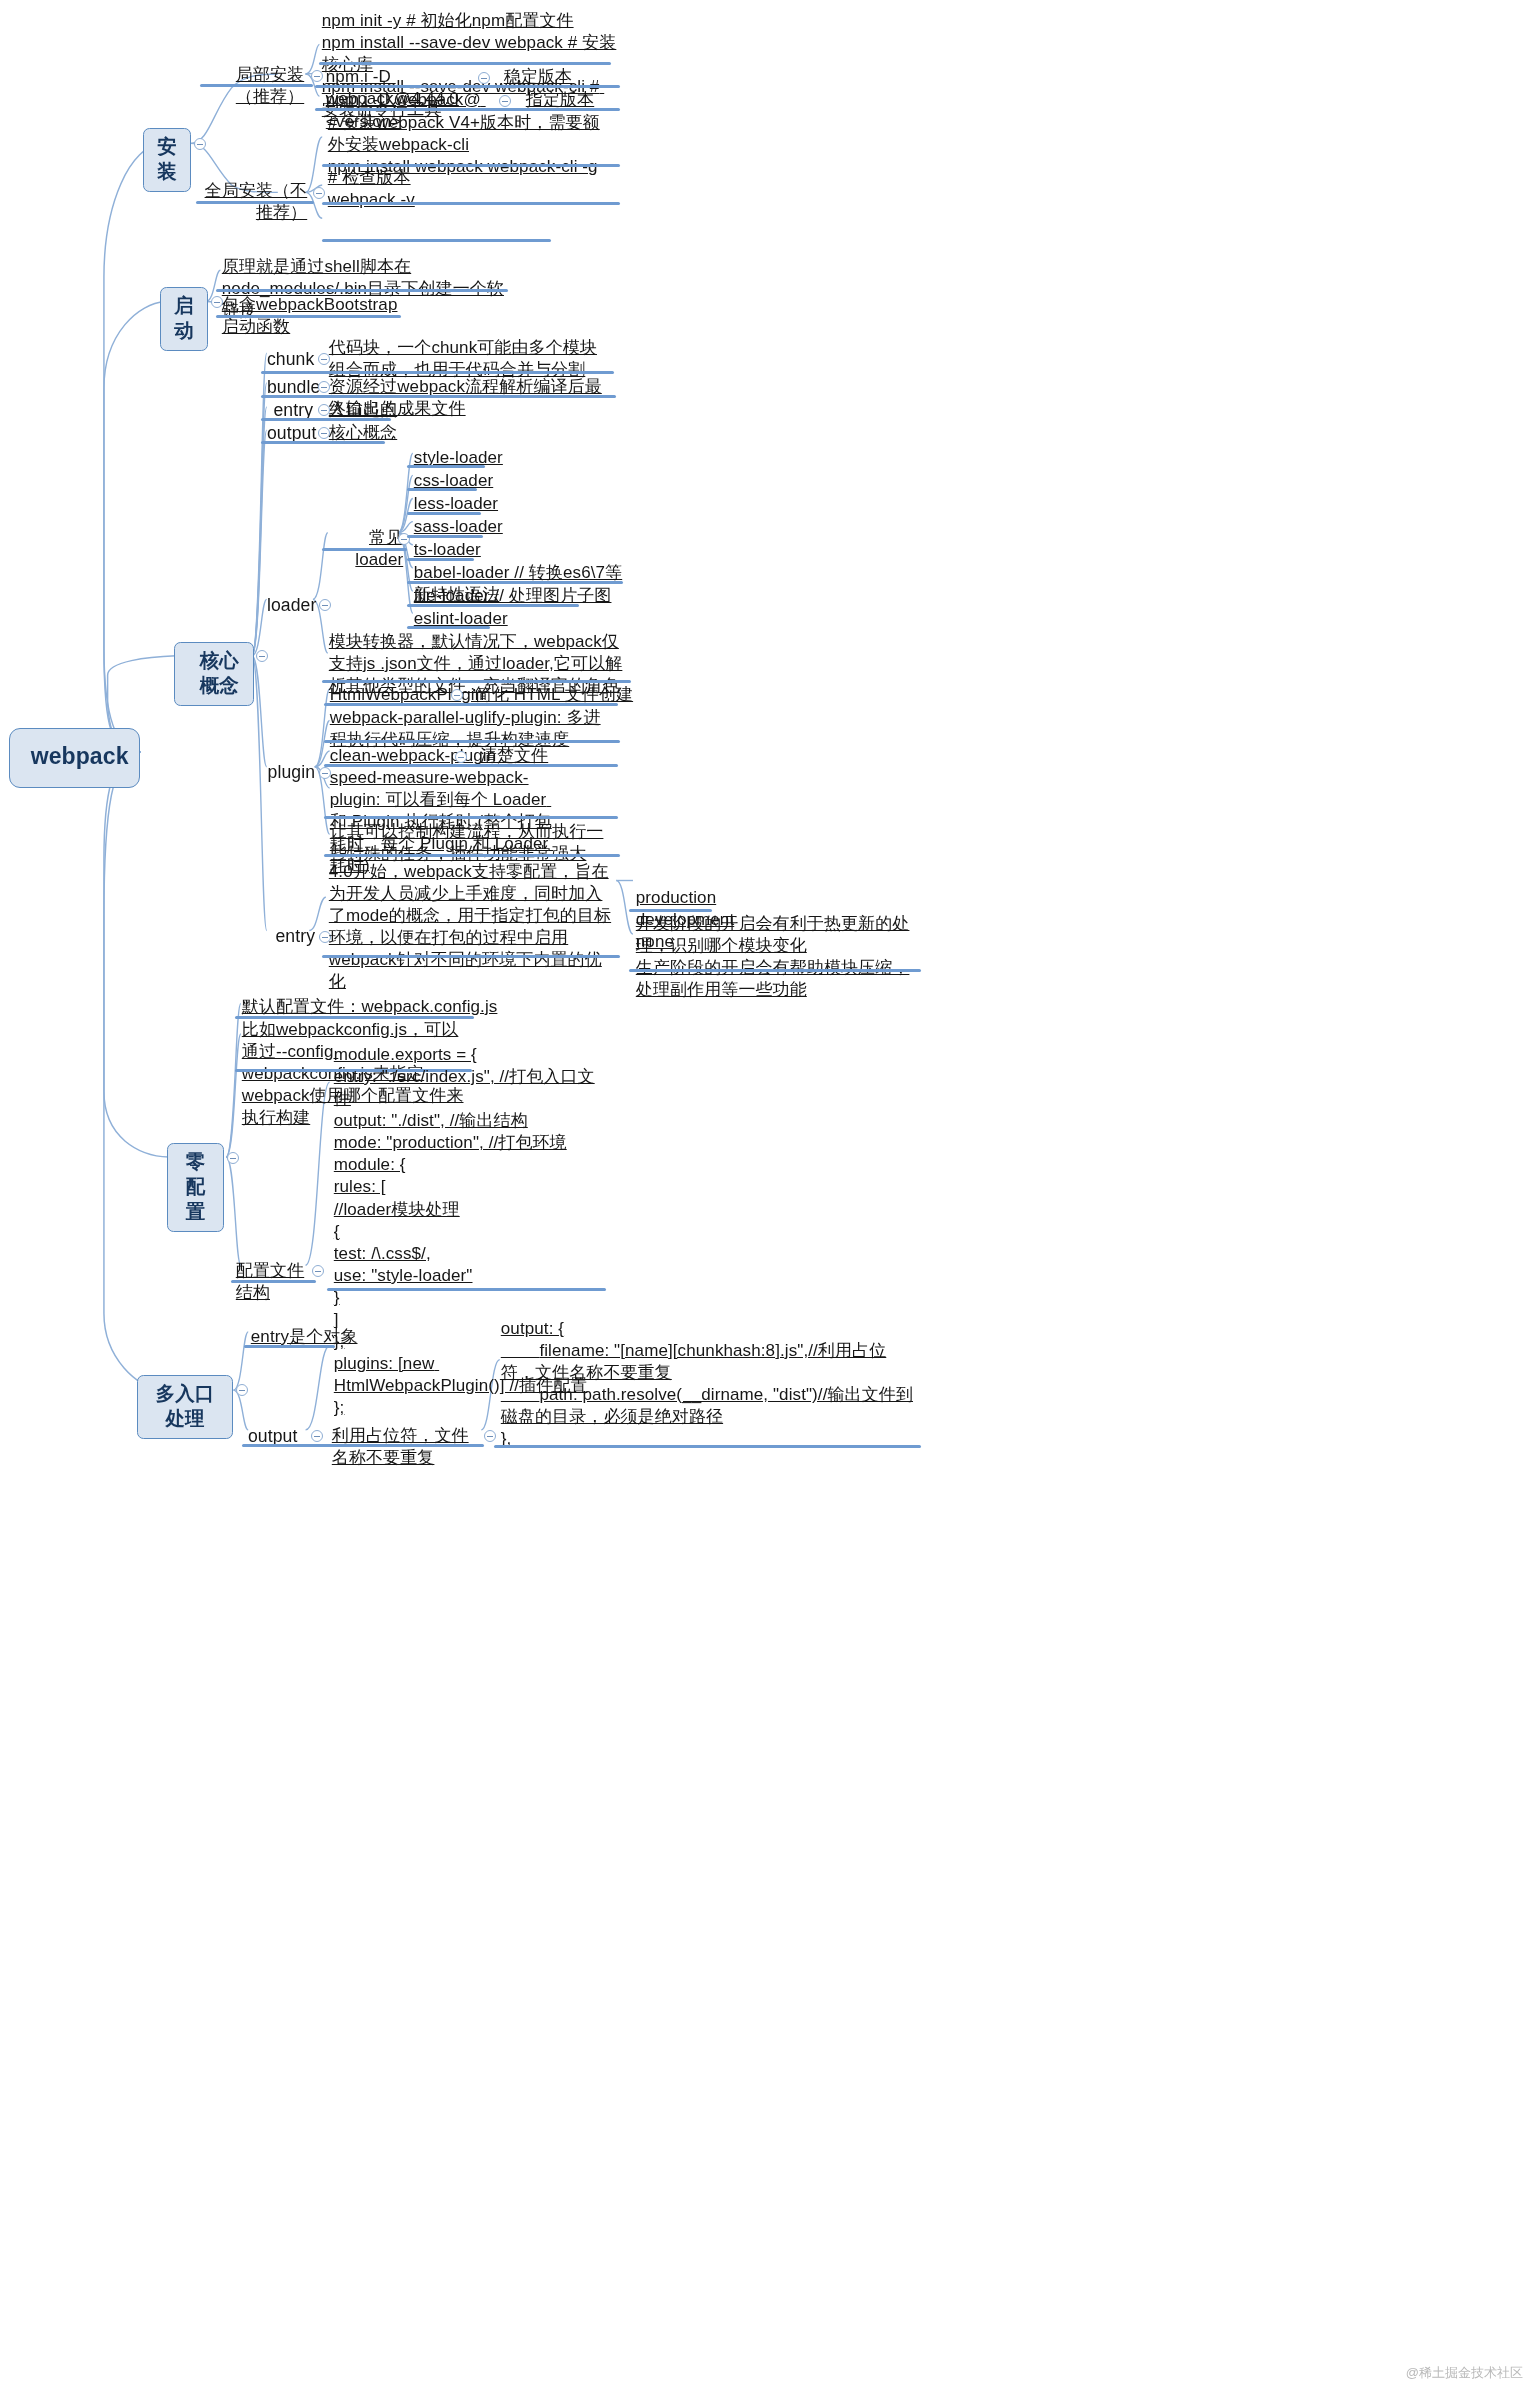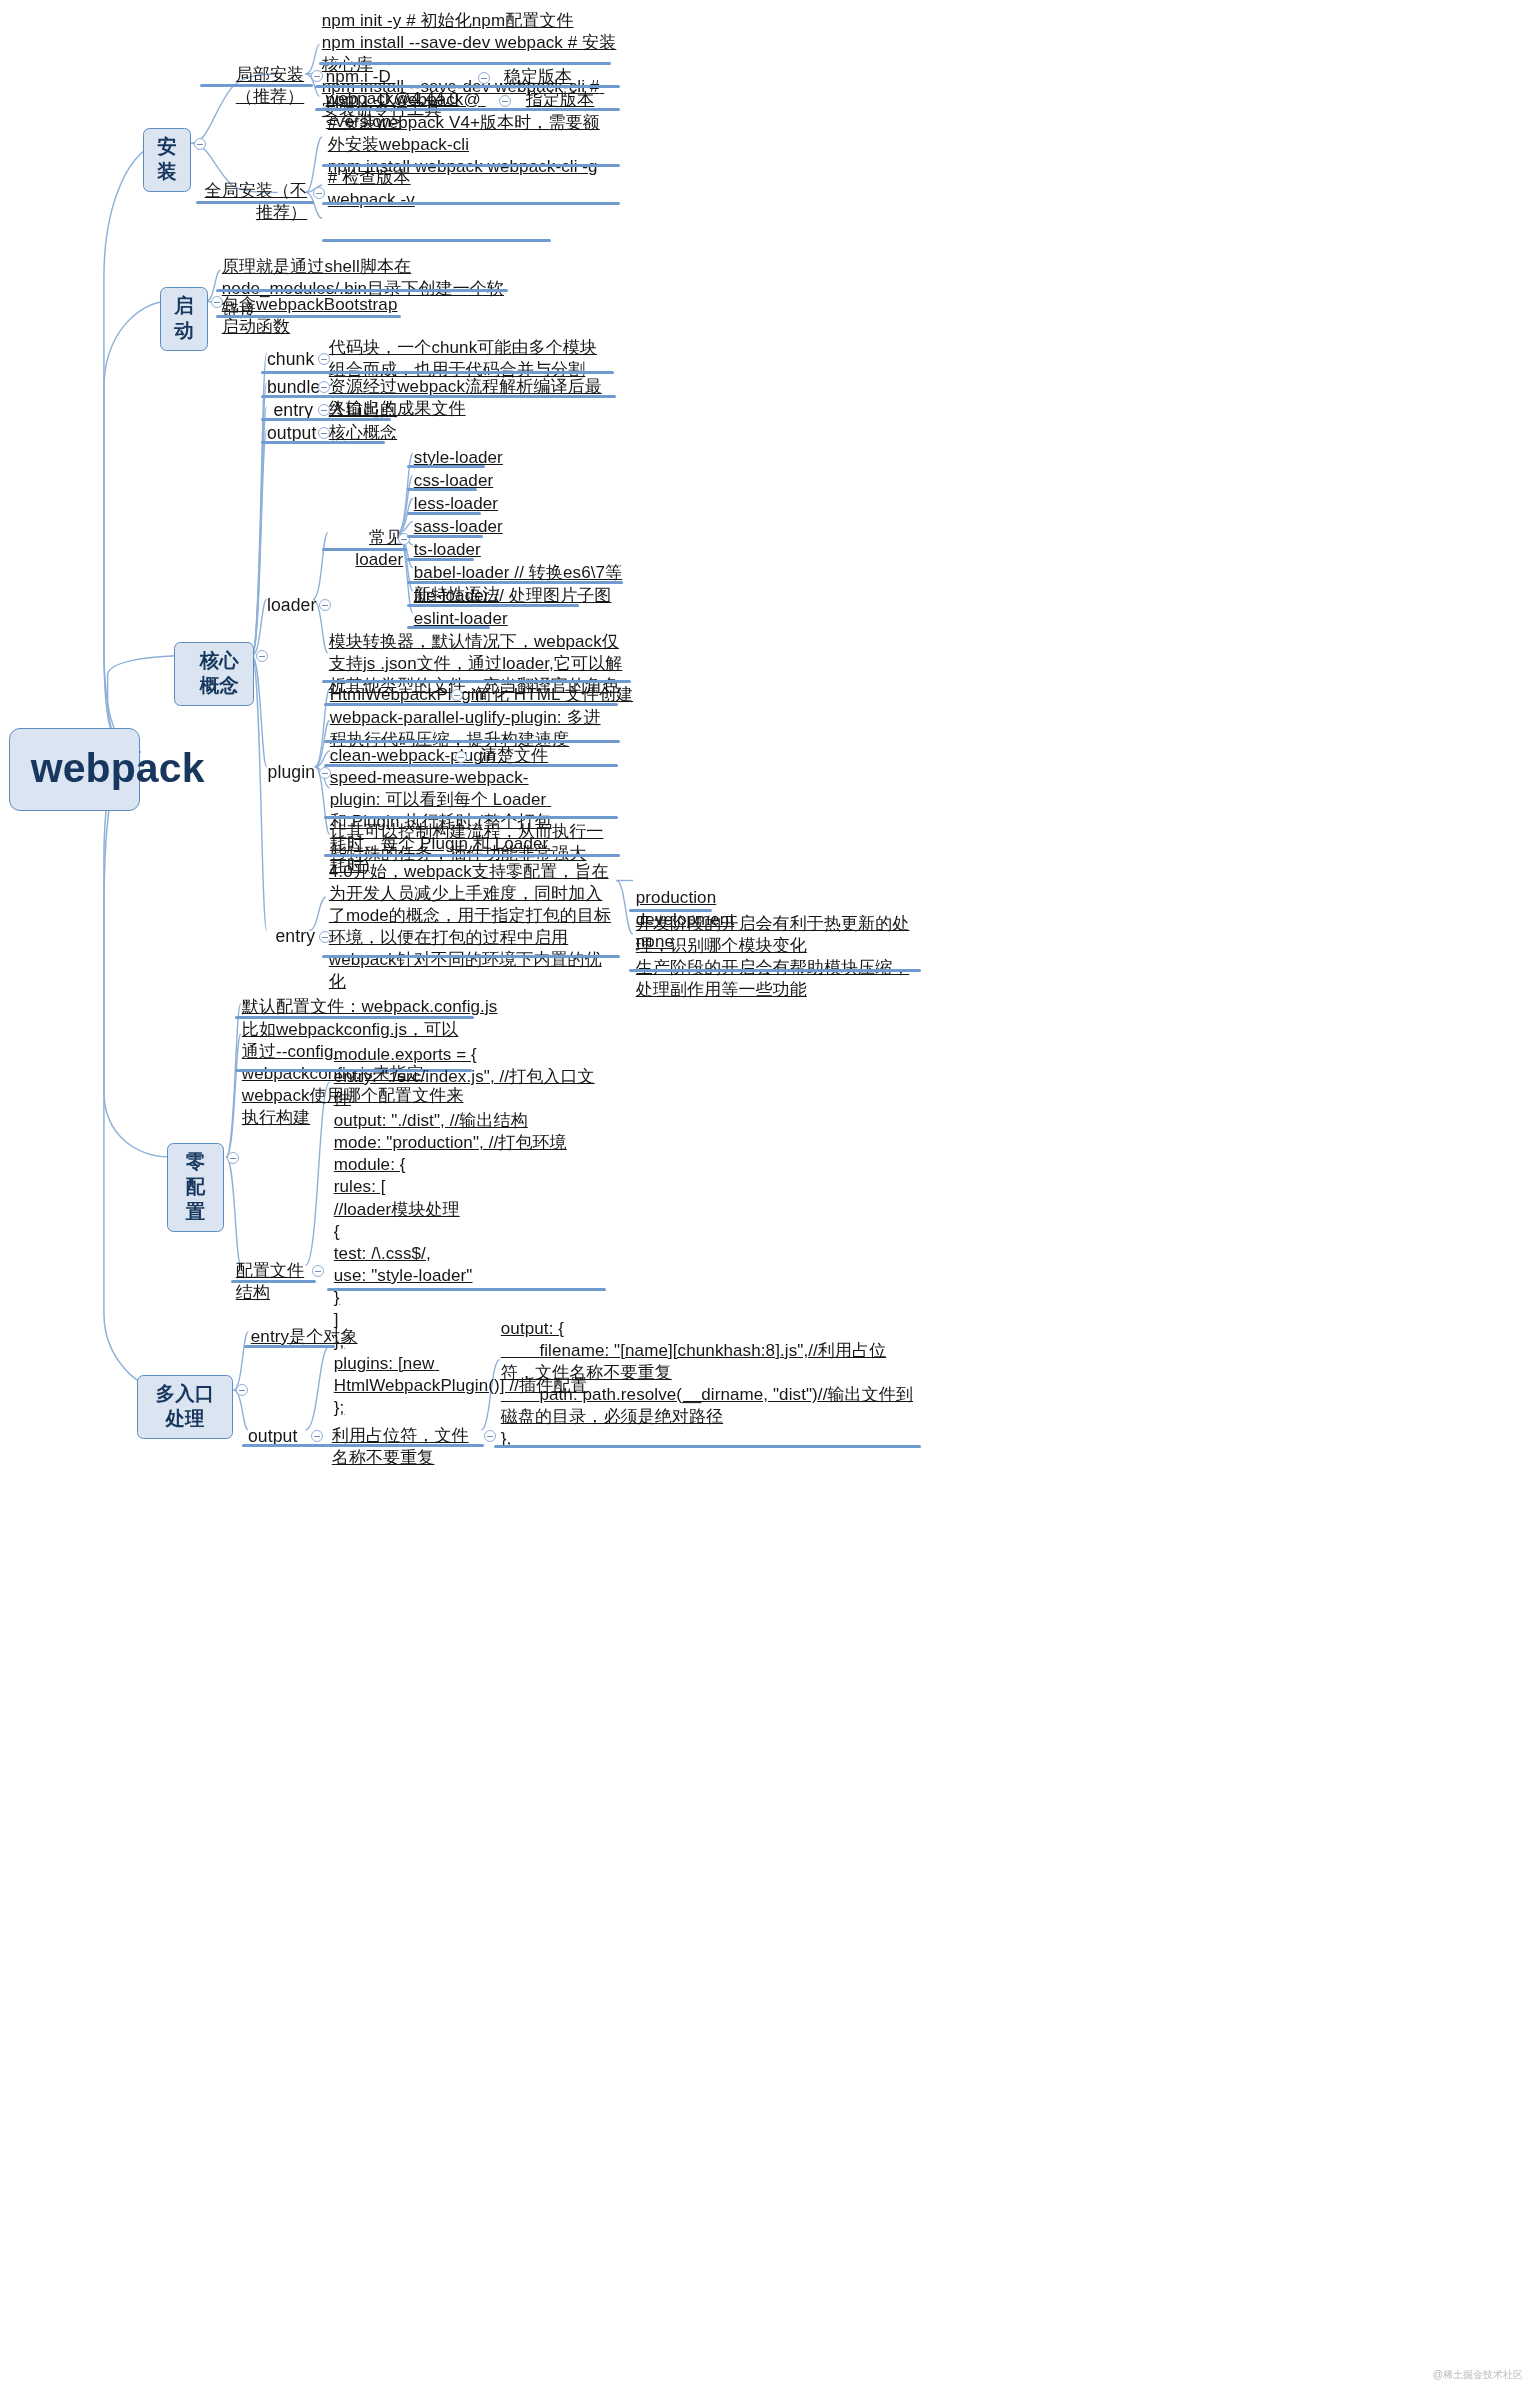--- a/index.html
+++ b/index.html
@@ -27,21 +27,21 @@
     box-sizing:border-box;
     white-space:pre-wrap;
     line-height:1.30;
     letter-spacing:0.1px;
   }
   .root{
     background:#dbe5f1;
     border:1.9px solid #5b8bc0;
     border-radius:11px;
     color:#17375e;
-    font-size:41px;
+    font-size:23px;
     font-weight:bold;
     padding:13px 20.4px 15px 20.4px;
     text-align:center;
   }
   .lvl1{
     background:#dbe5f1;
     border:1.9px solid #5b8bc0;
     border-radius:6.5px;
     color:#17375e;
     font-size:19.4px;
@@ -80,21 +80,21 @@
     content:"";
     position:absolute;
     left:1.9px;top:4.6px;
     width:6.5px;height:0.9px;
     background:#6f8fb8;
   }
   .watermark{
     position:absolute;
     right:13px;
     bottom:7.4px;
-    font-size:10px;
+    font-size:13px;
     color:#b9b9b9;
   }
 </style>
 </head>
 <body>
 
 <div id="stage">
 
   <svg id="wires" viewBox="0 0 1660 2583">
     <g fill="none" stroke="#8fb0d8" stroke-width="1.6">

